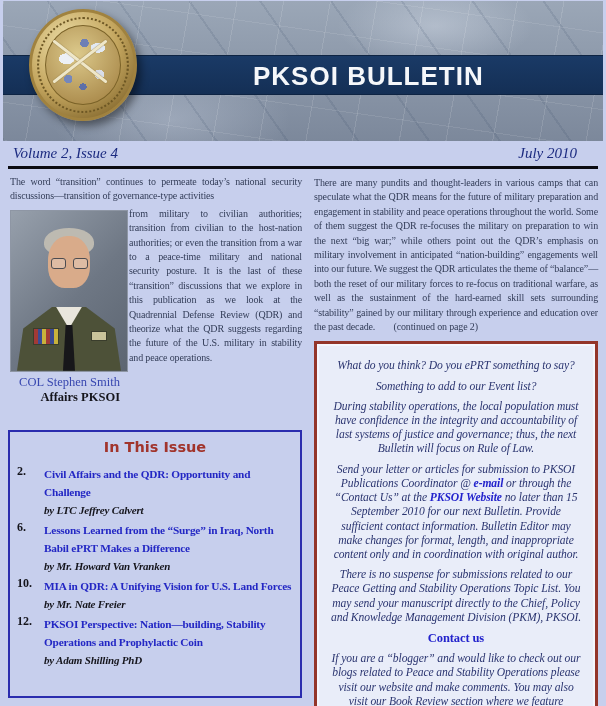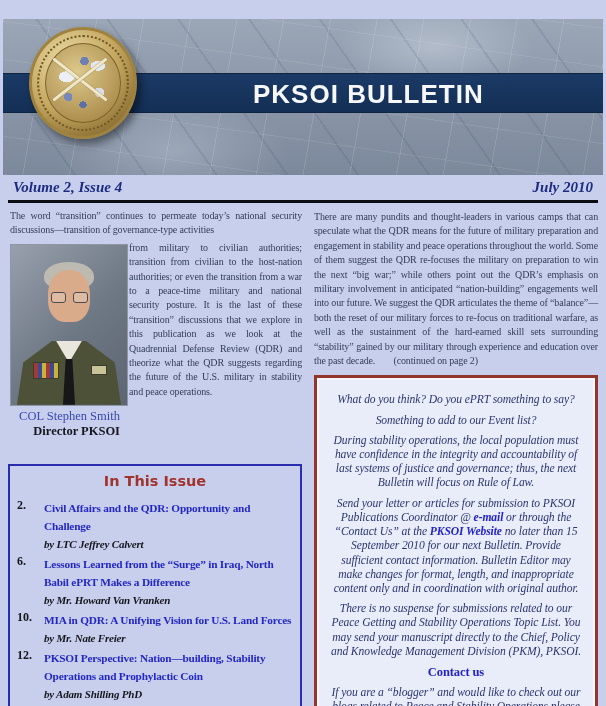--- a/index.html
+++ b/index.html
@@ -6,21 +6,21 @@
   body{
     width:606px;height:706px;overflow:hidden;
     background:#c7cfed;
     font-family:"Liberation Serif", serif;
     position:relative;
   }
   .page{width:606px;height:706px;overflow:hidden;}
 
   
   .banner{
-    position:relative;margin:19px 3px 0 3px;height:156px;
+    position:relative;margin:1px 3px 0 3px;height:140px;
     background-color:#8f9aab;
     background-image:
       repeating-linear-gradient(100deg, rgba(255,255,255,.12) 0 1px, transparent 1px 46px),
       repeating-linear-gradient(8deg, rgba(255,255,255,.09) 0 1px, transparent 1px 38px),
       repeating-linear-gradient(55deg, rgba(40,60,90,.12) 0 2px, transparent 2px 58px),
       radial-gradient(140px 60px at 72% 18%, rgba(225,232,243,.38), transparent 70%),
       radial-gradient(170px 80px at 28% 85%, rgba(214,223,238,.32), transparent 70%),
       linear-gradient(180deg,#9ba7b7,#7c889b);
     overflow:visible;
   }
@@ -55,22 +55,22 @@
       radial-gradient(circle at 42% 36%, #dcc98b, #ae8f50 75%);
     border:1px solid #7a6228;
   }
   .sword{position:absolute;left:14px;top:48px;width:68px;height:3px;background:#efe7c8;border-radius:2px;box-shadow:0 0 1px #7a6228;}
   .sword.a{transform:rotate(38deg);}
   .sword.b{transform:rotate(-38deg);}
 
   
   .issue-row{
     display:flex;justify-content:space-between;align-items:center;
-    padding:4px 13px 1px 13px;
-    color:#1c2b80;font-weight:bold;font-style:italic;font-size:15px;
+    padding:4px 29px 1px 13px;
+    color:#1c2b80;font-weight:normal;font-style:italic;font-size:15px;
   }
   .rule{height:3px;background:#0b0b12;margin:3px 8px 6px 8px;}
 
   
   .cols{display:flex;gap:12px;padding:0 8px;}
   .col-left{flex:0 0 294px;width:294px;}
   .col-right{flex:1;min-width:0;}
 
   
   h2.dc{
@@ -187,21 +187,21 @@
             <div class="face"></div>
             <div class="lens l"></div>
             <div class="lens r"></div>
             <div class="jacket"></div>
             <div class="shirt"></div>
             <div class="tie"></div>
             <div class="ribbons"></div>
             <div class="badge"></div>
           </div>
           <div class="cap-name">COL Stephen Smith</div>
-          <div class="cap-role">Director PKSOI</div>
+          <div class="cap-role">Affairs PKSOI</div>
         </div>
         <p class="bodytext">from military to civilian authorities;  transition from civilian to the host-nation authorities; or even the transition from a war to a peace-time military and national security posture.  It is the last of these “transition” discussions that we explore in this publication as we look at the Quadrennial Defense Review (QDR) and theorize what the QDR suggests regarding the future of the U.S. military in stability and peace operations.</p>
       </div>
 
       <div class="issuebox">
         <h4 class="iti">In This Issue</h4>
 
         <div class="item">
           <span class="num">2.</span>
           <span class="tx"><span class="title">Civil Affairs and the QDR: Opportunity and Challenge</span><br>

